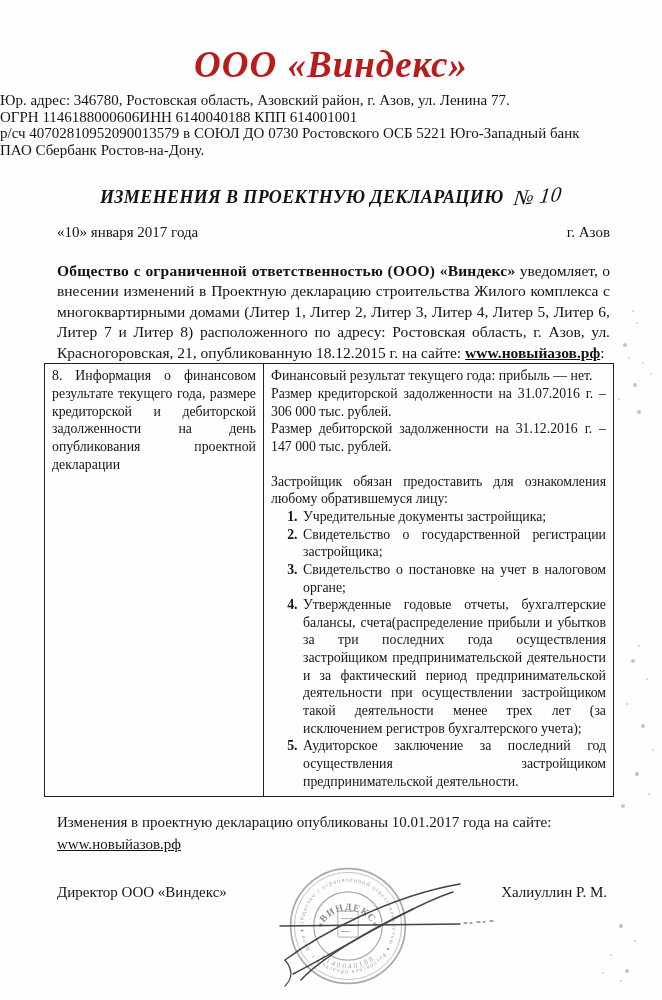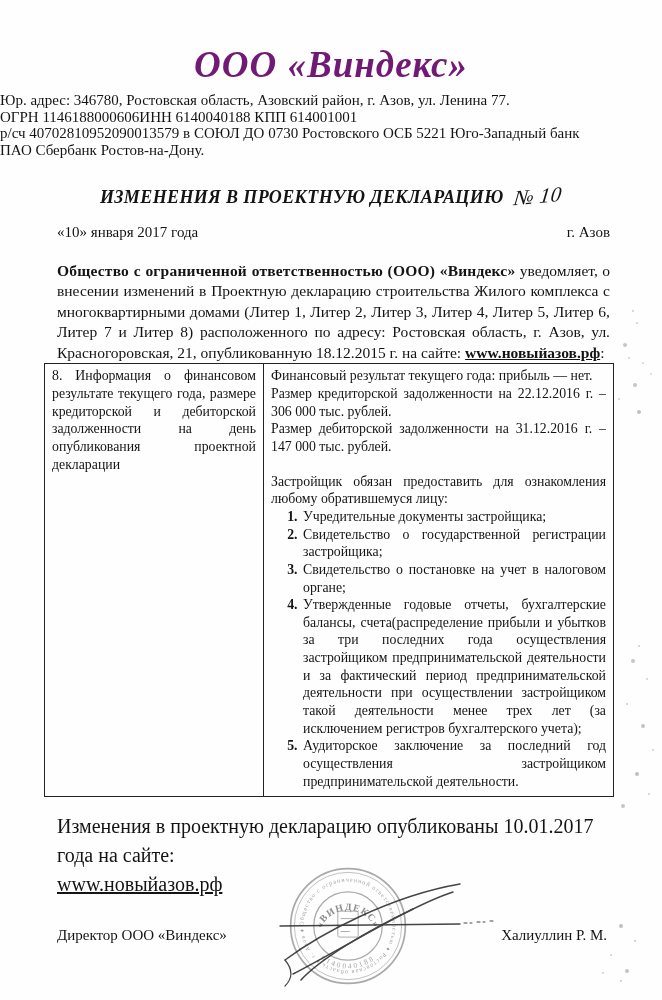--- a/index.html
+++ b/index.html
@@ -4,21 +4,21 @@
 <style>
   html,body{margin:0;padding:0;}
   body{width:662px;background:#e8e8e8;}
   .page{
     position:relative;width:662px;height:1000px;background:#fefefe;
     font-family:"Liberation Serif","DejaVu Serif",serif;color:#141414;
     overflow:hidden;
   }
   .company-title{
     padding-top:46px;text-align:center;font-size:37px;font-weight:bold;
-    font-style:italic;line-height:1.05;letter-spacing:1px;color:#701a75;
+    font-style:italic;line-height:1.05;letter-spacing:1px;color:#b91c1c;
   }
   .head-lines{margin-top:7px;font-size:15px;line-height:16.8px;}
   .doc-title{
     margin-top:25px;text-align:center;font-size:18px;font-weight:bold;
     font-style:italic;letter-spacing:.4px;
   }
   .doc-number{
     display:inline-block;font-weight:400;font-size:21px;
     transform:rotate(-5deg) skewX(-12deg);margin-left:6px;
   }
@@ -42,21 +42,21 @@
   table.decl td{
     border:1.5px solid #222;vertical-align:top;padding:3px 7px 6px 7px;
     text-align:justify;
   }
   td.left-col{width:204px;}
   .cell-par{margin:0;}
   .cell-gap{height:17px;}
   ol.doc-list{margin:0;padding:0 0 0 30px;}
   ol.doc-list li{text-align:justify;padding-left:2px;}
   ol.doc-list li::marker{font-weight:bold;}
-  .footer-par{margin:15px 52px 0 57px;font-size:20px;line-height:1.45;}
+  .footer-par{margin:15px 52px 0 57px;font-size:15px;line-height:1.45;}
   .footer-site{text-decoration:underline;}
   .sig-row{
     margin:28px 55px 0 57px;display:flex;justify-content:space-between;
     font-size:15px;position:relative;z-index:4;
   }
   .stamp-wrap{position:absolute;left:243px;top:852px;width:210px;height:148px;z-index:1;}
   .signature-wrap{position:absolute;left:255px;top:862px;width:250px;height:130px;z-index:3;}
   .speck{position:absolute;width:2px;height:2px;background:#9c9c9c;border-radius:50%;opacity:.55;}
   .speck.s1{right:28px;top:310px;box-shadow:4px 12px 0 #aaa,-8px 34px 0 1px #999,10px 52px 0 #b0b0b0,2px 74px 0 1px #9a9a9a,-14px 88px 0 #a5a5a5,6px 101px 0 1px #8f8f8f,18px 63px 0 #b5b5b5,-4px 47px 0 #ababab;}
   .speck.s2{right:22px;top:645px;box-shadow:-6px 15px 0 1px #9a9a9a,8px 33px 0 #a8a8a8,-12px 58px 0 #9f9f9f,4px 80px 0 1px #949494,14px 104px 0 #ababab,-2px 128px 0 1px #8d8d8d,10px 148px 0 #a2a2a2,-16px 160px 0 1px #989898;}
@@ -90,21 +90,21 @@
     <b>Общество с ограниченной ответственностью (ООО) «Виндекс»</b><span> уведомляет, о внесении изменений в Проектную декларацию строительства Жилого комплекса с многоквартирными домами (Литер 1, Литер 2, Литер 3, Литер 4, Литер 5, Литер 6, Литер 7 и Литер 8) расположенного по адресу: Ростовская область, г. Азов,  ул. Красногоровская, 21, опубликованную  18.12.2015 г. на сайте:  </span><span class="site-link">www.новыйазов.рф</span><span>:</span>
   </p>
 
 
   <table class="decl">
     <tbody>
         <tr>
       <td class="left-col">8. Информация о финансовом результате текущего года, размере кредиторской и дебиторской задолженности на день опубликования проектной декларации</td>
       <td>
         <p class="cell-par">Финансовый результат текущего года: прибыль — нет.</p>
-        <p class="cell-par">Размер кредиторской задолженности на 22.12.2016 г. – 306 000 тыс.  рублей.</p>
+        <p class="cell-par">Размер кредиторской задолженности на 31.07.2016 г. – 306 000 тыс.  рублей.</p>
         <p class="cell-par">Размер дебиторской  задолженности на 31.12.2016 г. – 147 000  тыс. рублей.</p>
         <div class="cell-gap"></div>
         <p class="cell-par">Застройщик обязан предоставить для ознакомления любому обратившемуся лицу:</p>
         <ol class="doc-list">
           <li>Учредительные документы застройщика;</li>
           <li>Свидетельство о государственной регистрации застройщика;</li>
           <li>Свидетельство о постановке на учет в налоговом органе;</li>
           <li>Утвержденные годовые отчеты, бухгалтерские балансы, счета(распределение прибыли и убытков за три последних года осуществления застройщиком предпринимательской деятельности и за фактический период предпринимательской деятельности при осуществлении застройщиком такой деятельности менее трех лет (за исключением регистров бухгалтерского учета);</li>
           <li>Аудиторское  заключение за последний год осуществления застройщиком предпринимательской деятельности.</li>
         </ol>

